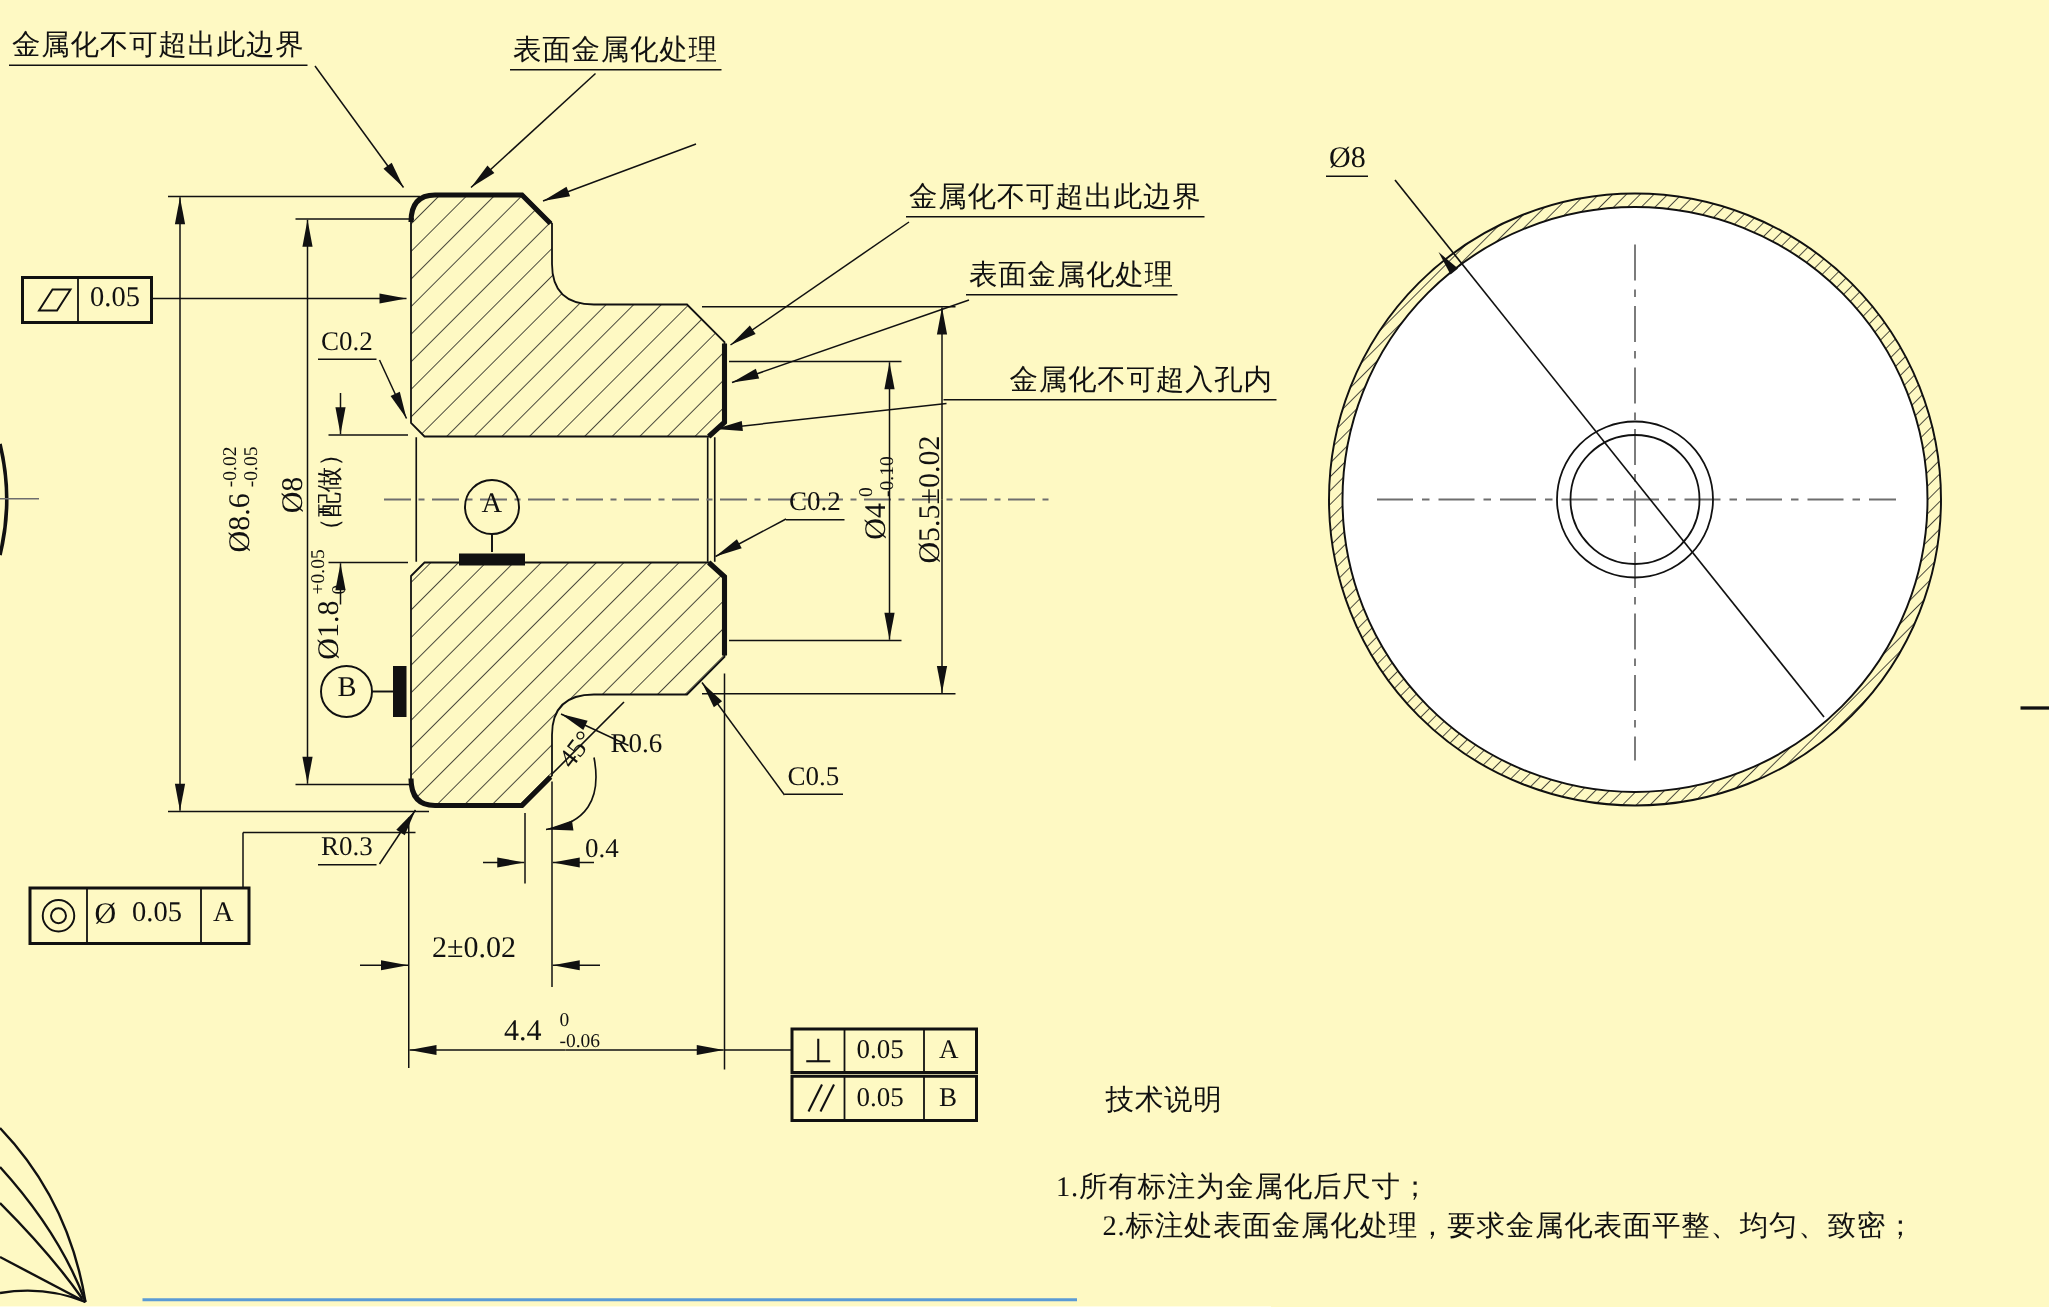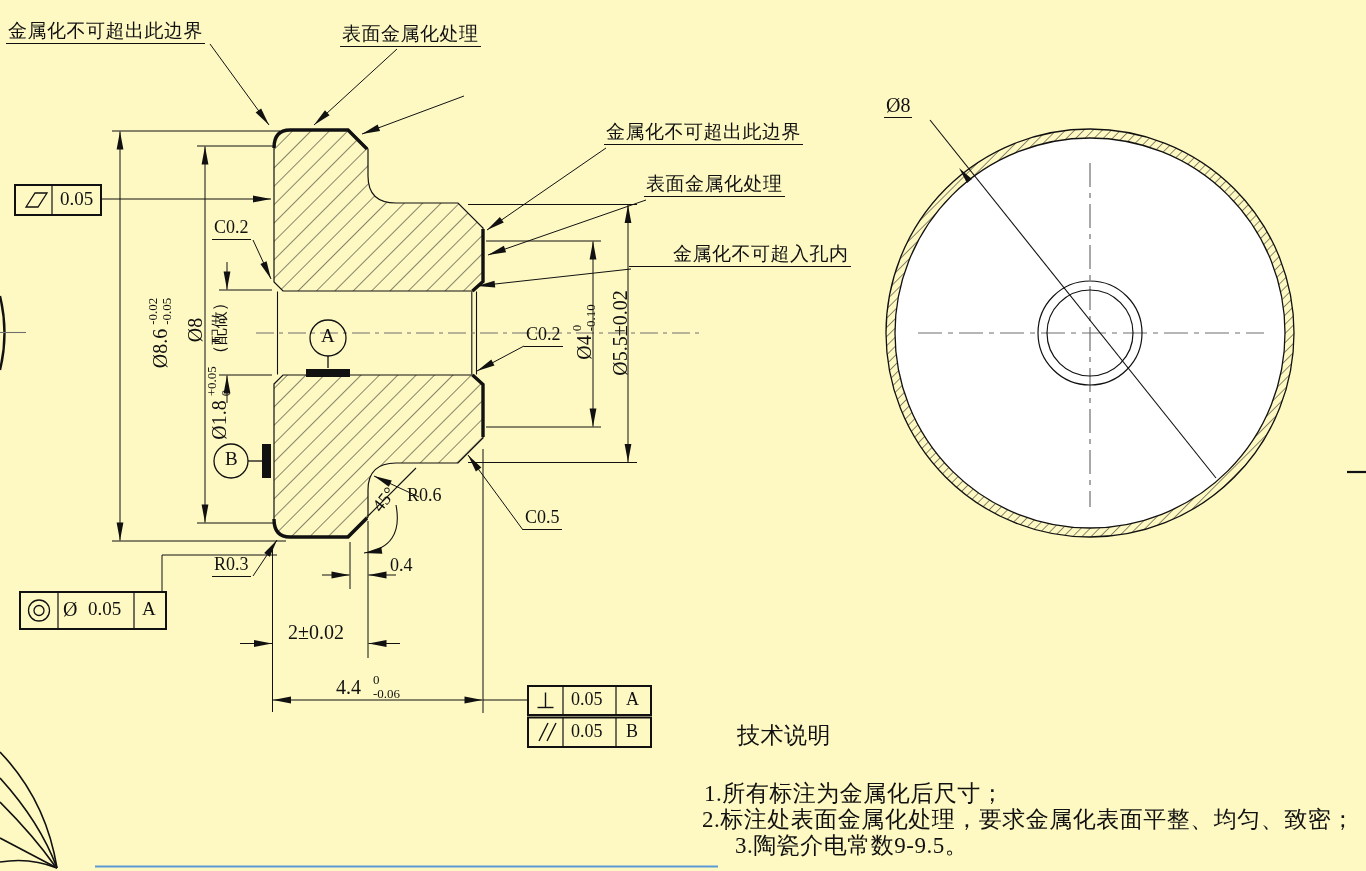--- a/index.html
+++ b/index.html
@@ -8,21 +8,21 @@
   #linework{position:absolute;left:0;top:0;}
   .txt{position:absolute;white-space:nowrap;line-height:1.1;}
   .cjk{font-size:19px;letter-spacing:0.5px;}
   .leader{border-bottom:1.6px solid #111;padding:0 2px 1px 2px;}
   .dim{font-size:20px;}
   .small{font-size:18px;}
   .vdim{position:absolute;display:flex;justify-content:center;align-items:center;gap:4px;
         transform:rotate(-90deg);white-space:nowrap;}
   .tol{display:inline-flex;flex-direction:column;font-size:13px;line-height:1.1;text-align:left;}
   .row{display:flex;align-items:center;gap:12px;}
-  .noteline{position:absolute;white-space:nowrap;font-size:23px;letter-spacing:0.5px;}
+  .noteline{position:absolute;white-space:nowrap;font-size:19px;letter-spacing:0.5px;}
 </style>
 </head>
 <body>
 <div id="stage">
 
 <svg id="linework" width="1366" height="871" viewBox="0 0 1366 871">
   <defs>
     <marker id="ar" orient="auto" markerUnits="userSpaceOnUse" markerWidth="20" markerHeight="10" viewBox="0 0 20 10" refX="19" refY="5">
       <path d="M19,5 L1,1.6 L1,8.4 Z" fill="#111"></path>
     </marker>
@@ -243,16 +243,15 @@
 <div class="txt" style="left:63px;top:598px;font-size:20px;">Ø</div>
 <div class="txt" style="left:88px;top:599px;font-size:19px;">0.05</div>
 <div class="txt" style="left:142px;top:599px;font-size:19px;">A</div>
 <div class="txt" style="left:571px;top:690px;font-size:18px;">0.05</div>
 <div class="txt" style="left:626px;top:690px;font-size:18px;">A</div>
 <div class="txt" style="left:571px;top:722px;font-size:18px;">0.05</div>
 <div class="txt" style="left:626px;top:722px;font-size:18px;">B</div>
 
 <div class="noteline" style="left:737px;top:720px;">技术说明</div>
 <div class="noteline" style="left:704px;top:778px;">1.所有标注为金属化后尺寸；</div>
-<div class="noteline" style="left:702px;top:804px;">2.标注处表面金属化处理，要求金属化表面平整、均匀、致密；</div>
-<div class="noteline" style="left:735px;top:830px;">3.陶瓷介电常数9-9.5。</div>
+<div class="noteline" style="left:735px;top:804px;">2.标注处表面金属化处理，要求金属化表面平整、均匀、致密；</div>
 
 </div>
 
 </body></html>

